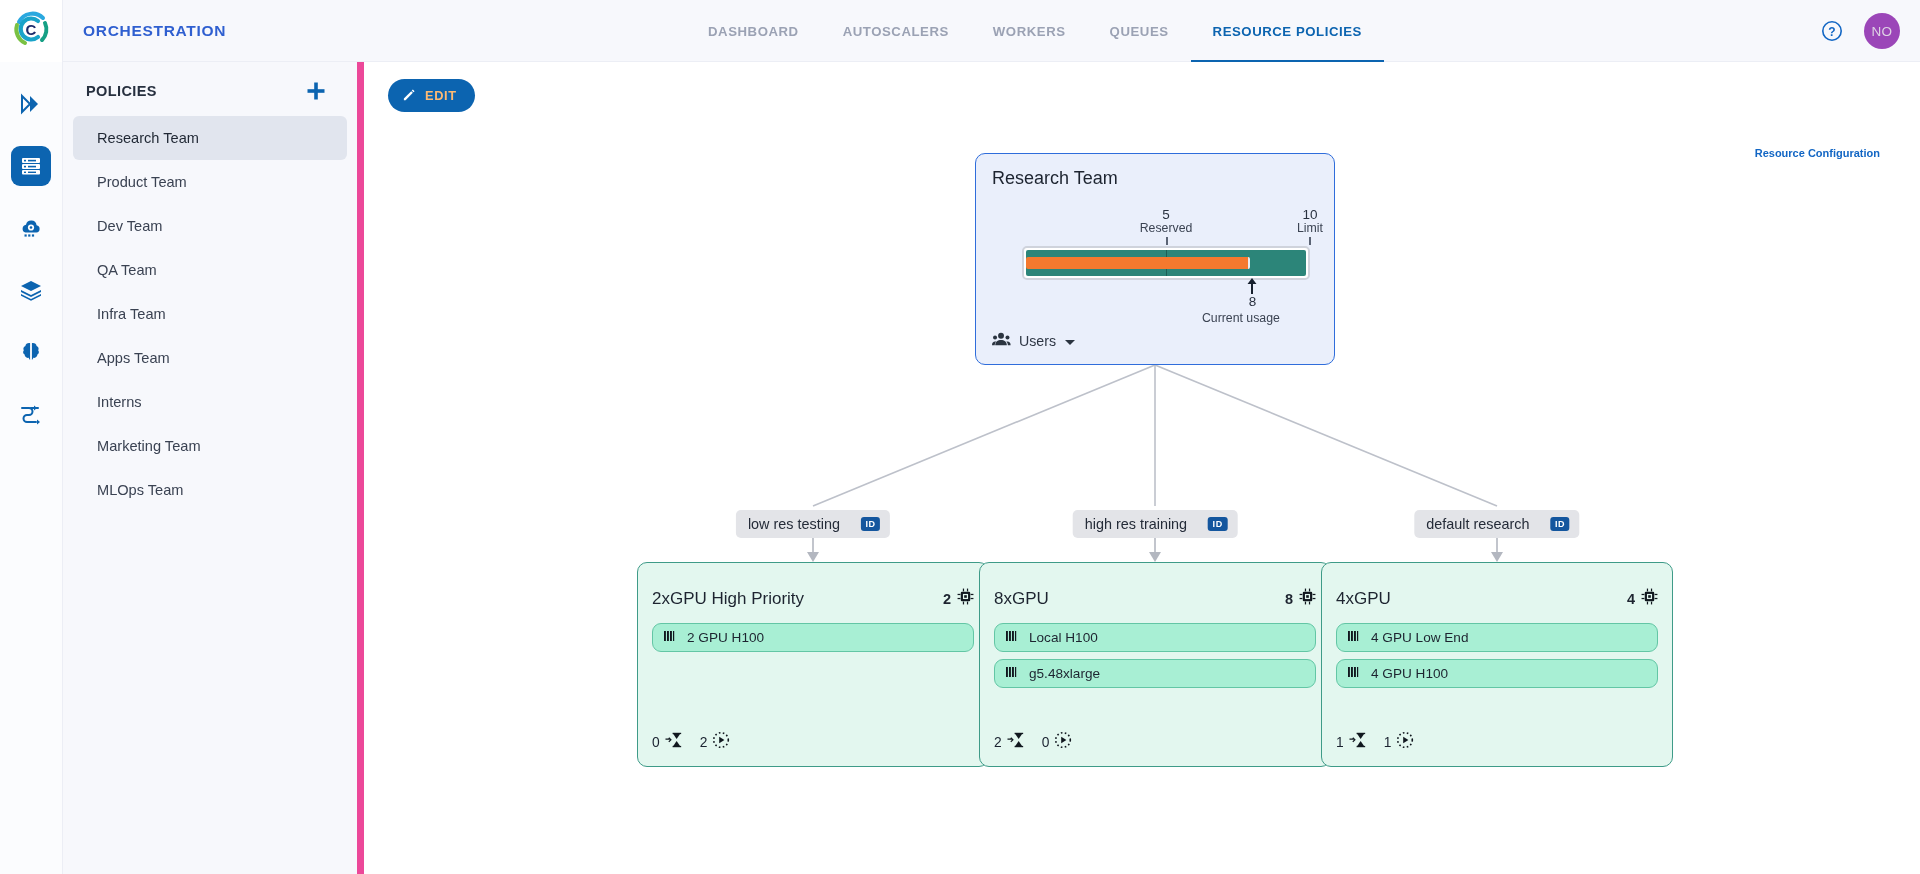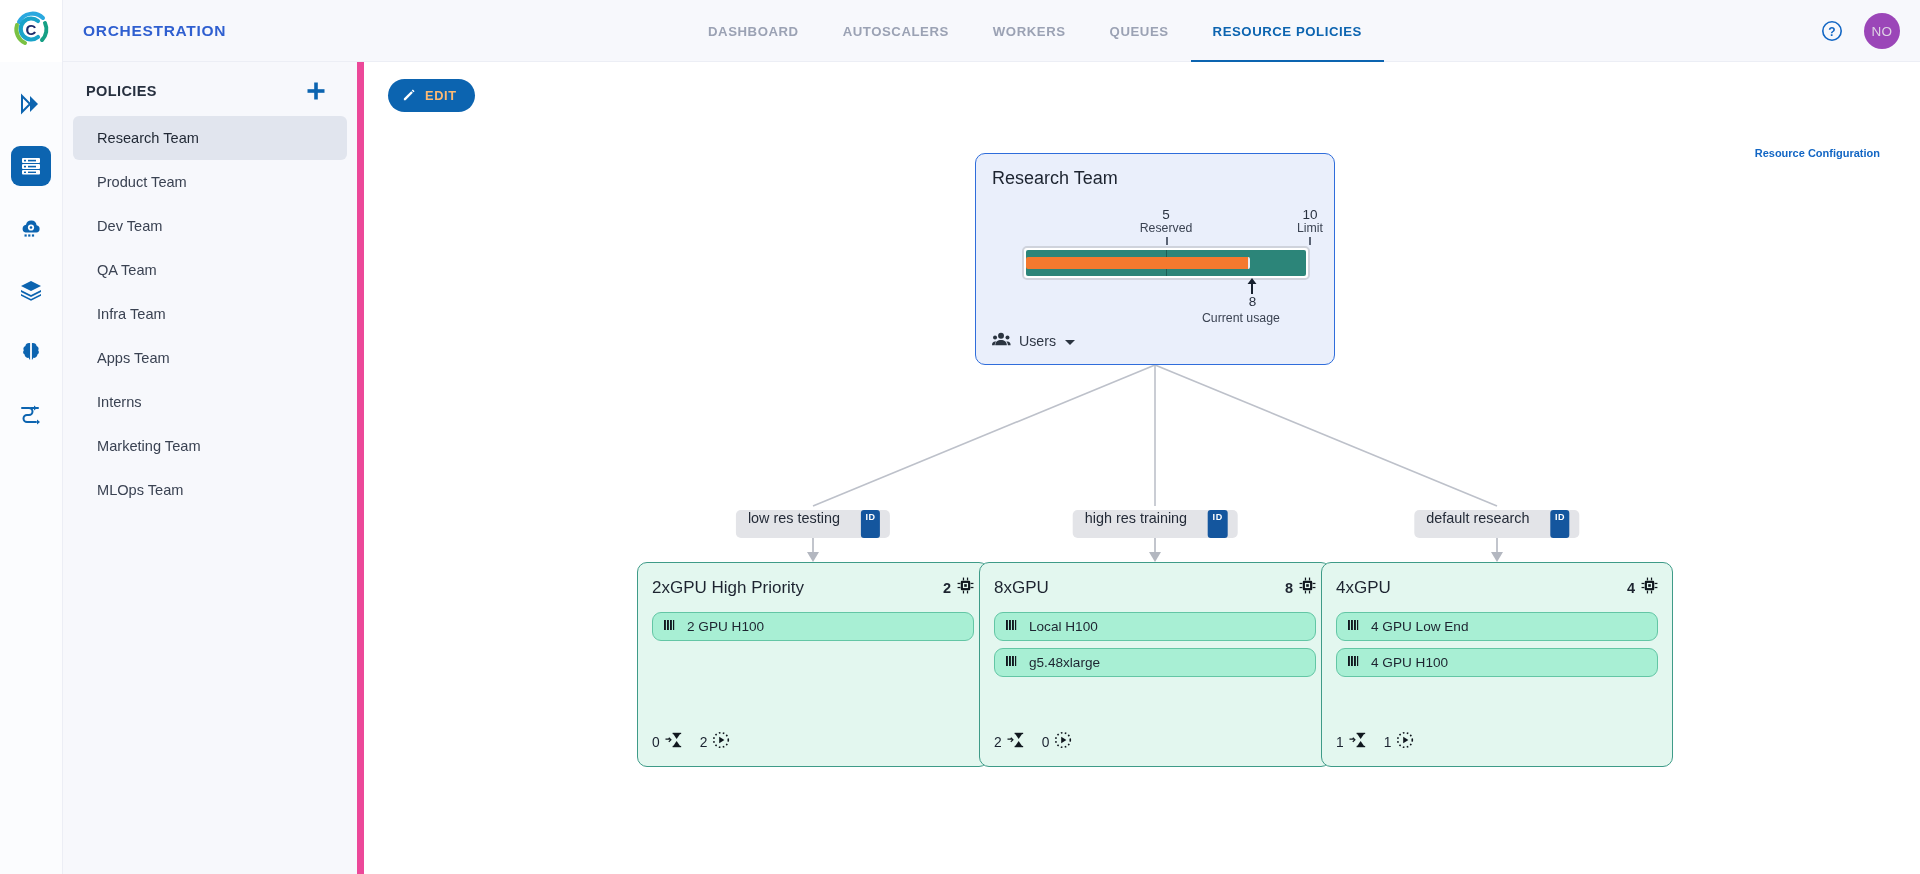--- a/index.html
+++ b/index.html
@@ -159,36 +159,36 @@
   }
   .users-row {
     position: absolute; left: 16px; bottom: 13px;
     display: flex; align-items: center; gap: 8px; cursor: pointer; justify-content: flex-end;
   }
   .users-row .lbl { font-size: 14.2px; color: #2e3644; }
 
   
   .qpill {
     position: absolute; height: 28px; background: #e3e4e8; border-radius: 5px;
-    display: flex; gap: 21px; padding: 0 10px 0 12px;
+    display: flex; align-items: center; gap: 21px; padding: 0 10px 0 12px;
     transform: translateX(-50%); white-space: nowrap; cursor: pointer;
   }
   .qpill .qname { font-size: 14.4px; color: #242b38; }
   .qpill .idchip {
     background: #14569e; color: #ffffff; border-radius: 3px;
     font-size: 9px; font-weight: 700; letter-spacing: .6px;
     padding: 2.5px 4.5px; line-height: 1;
   }
 
   
   .rcard {
     position: absolute; width: 352px; height: 205px;
     background: #e3f7ef; border: 1.6px solid #3e9b88; border-radius: 10px;
     transform: translateX(-50%);
-    padding: 14px 14px 0 14px;
+    padding: 25px 14px 0 14px;
   }
   .rcard-head { display: flex; align-items: center; justify-content: space-between; }
   .rcard-title { font-size: 17px; color: #1d2430; }
   .rcard-cap { display: flex; align-items: center; gap: 6px; }
   .rcard-cap .num { font-size: 14.5px; color: #1d2430; font-weight: 700; }
   .rlist { margin-top: 14px; display: flex; flex-direction: column; gap: 7px; }
   .ritem {
     height: 29px; background: #a8efd4; border: 1px solid #63c6a5; border-radius: 9px;
     display: flex; align-items: center; gap: 10px; padding: 0 10px;
     cursor: pointer;

